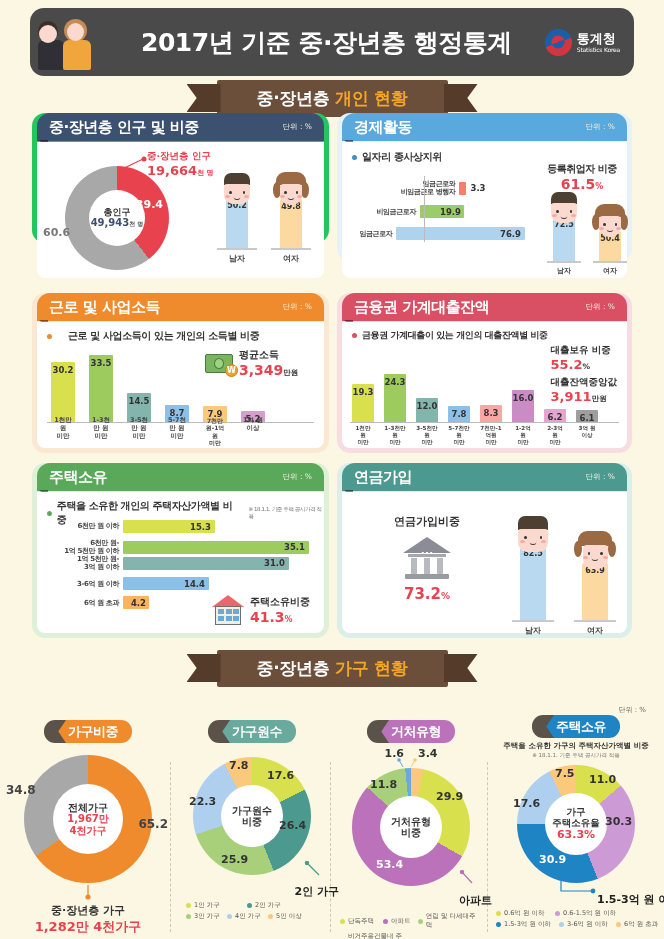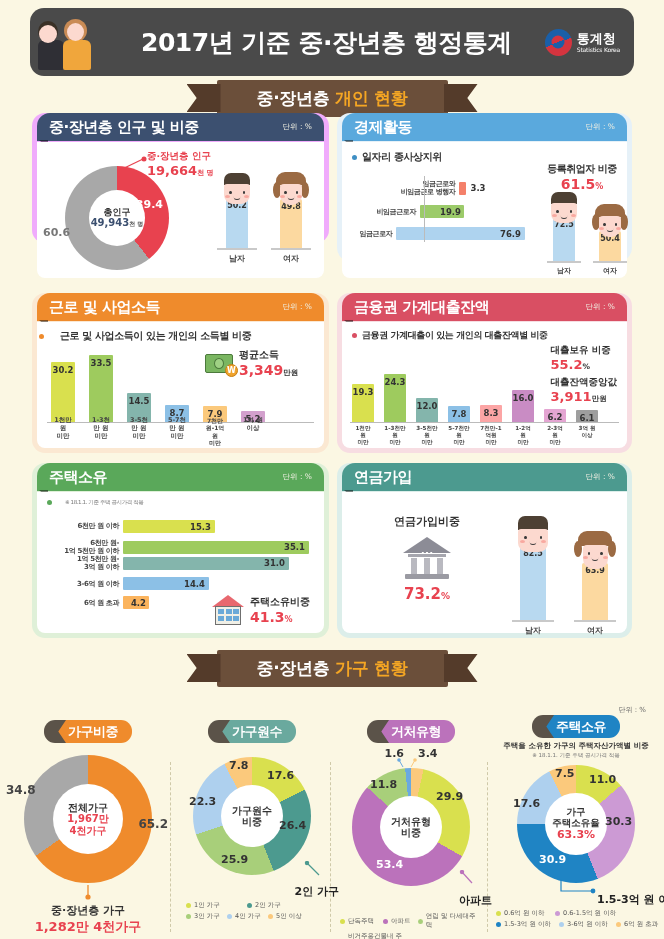--- a/index.html
+++ b/index.html
@@ -158,21 +158,21 @@
     </div>
   </div>
 </div>
 
 <div class="ribbon-wrap" style="top:80px;">
   <div class="ribbon">
     <span>중·장년층 </span><span class="hi">개인 현황</span>
   </div>
 </div>
 
-<div class="panel panel-outer" style="left:32px; top:113px; width:297px; height:130px; background:#f0abfc;">
+<div class="panel panel-outer" style="left:32px; top:113px; width:297px; height:130px; background:#22c55e;">
   <div class="panel-head" style="background:#3c5070;">
     <span class="ttl">중·장년층 인구 및 비중</span>
     <span class="unit">단위 : %</span>
   </div>
   <div class="panel-body" style="height:136px; margin-top:1px;">
 
     <div style="position:absolute; left:110px; top:8px; text-align:left;">
       <div style="font-size:9.5px; font-weight:bold; color:#e8424f;">중·장년층 인구</div>
       <div style="font-size:13px; font-weight:bold; color:#e8424f;">
         <span>19,664</span><span style="font-size:7px;">천 명</span>
@@ -317,21 +317,21 @@
     </div>
   </div>
 </div>
 
 <div class="panel panel-outer" style="left:32px; top:293px; width:297px; height:160px; background:#fbe8d2;">
   <div class="panel-head" style="background:#ef8b2c;">
     <span class="ttl">근로 및 사업소득</span>
     <span class="unit">단위 : %</span>
   </div>
   <div class="panel-body" style="height:126px; margin-top:1px;">
-    <div class="bullet" style="position:absolute; left:2px; top:7px;gap:16px;">
+    <div class="bullet" style="position:absolute; left:10px; top:7px;gap:16px;">
       <span class="dot" style="background:#ef8b2c;"></span>
       <span>근로 및 사업소득이 있는 개인의 소득별 비중</span>
     </div>
 
     <div style="position:absolute; left:168px; top:26px; display:flex; align-items:center; gap:6px;">
       <div style="position:relative;">
         <div style="width:28px;height:19px;background:#7ab661;border:1.4px solid #4c7a3c;border-radius:2px;"></div>
         <div style="position:absolute;left:9px;top:4px;width:10px;height:11px;border:1.2px solid #4c7a3c;border-radius:50%;background:#9fd184;"></div>
         <div style="position:absolute;right:-5px;bottom:-4px;width:13px;height:13px;border-radius:50%;background:#f0a32c;border:1.2px solid #c77f12;color:#fff;font-size:8px;font-weight:bold;text-align:center;line-height:11px;">W</div>
       </div>
@@ -478,20 +478,21 @@
 </div>
 
 <div class="panel panel-outer" style="left:32px; top:463px; width:297px; height:175px; background:#dff0d8;">
   <div class="panel-head" style="background:#5aa85a;">
     <span class="ttl">주택소유</span>
     <span class="unit">단위 : %</span>
   </div>
   <div class="panel-body" style="height:141px; margin-top:1px;">
     <div class="bullet" style="position:absolute; left:10px; top:7px;">
       <span class="dot" style="background:#5aa85a;"></span>
+      <span>주택을 소유한 개인의 주택자산가액별 비중</span>
       <span class="note">※ 18.1.1. 기준 주택 공시가격 적용</span>
     </div>
     <div style="position:absolute; left:8px; top:28px; width:280px;">
       <div class="hrow" style="margin-bottom:6px;">
         <div class="hl" style="width:74px;white-space:pre-line;">6천만 원 이하</div>
         <div class="hb" style="width:92px;background:#d9e04e;display:flex;align-items:center;justify-content:flex-end;padding-right:4px;">
           <span class="hv">15.3</span>
         </div>
       </div>
       <div class="hrow" style="">

